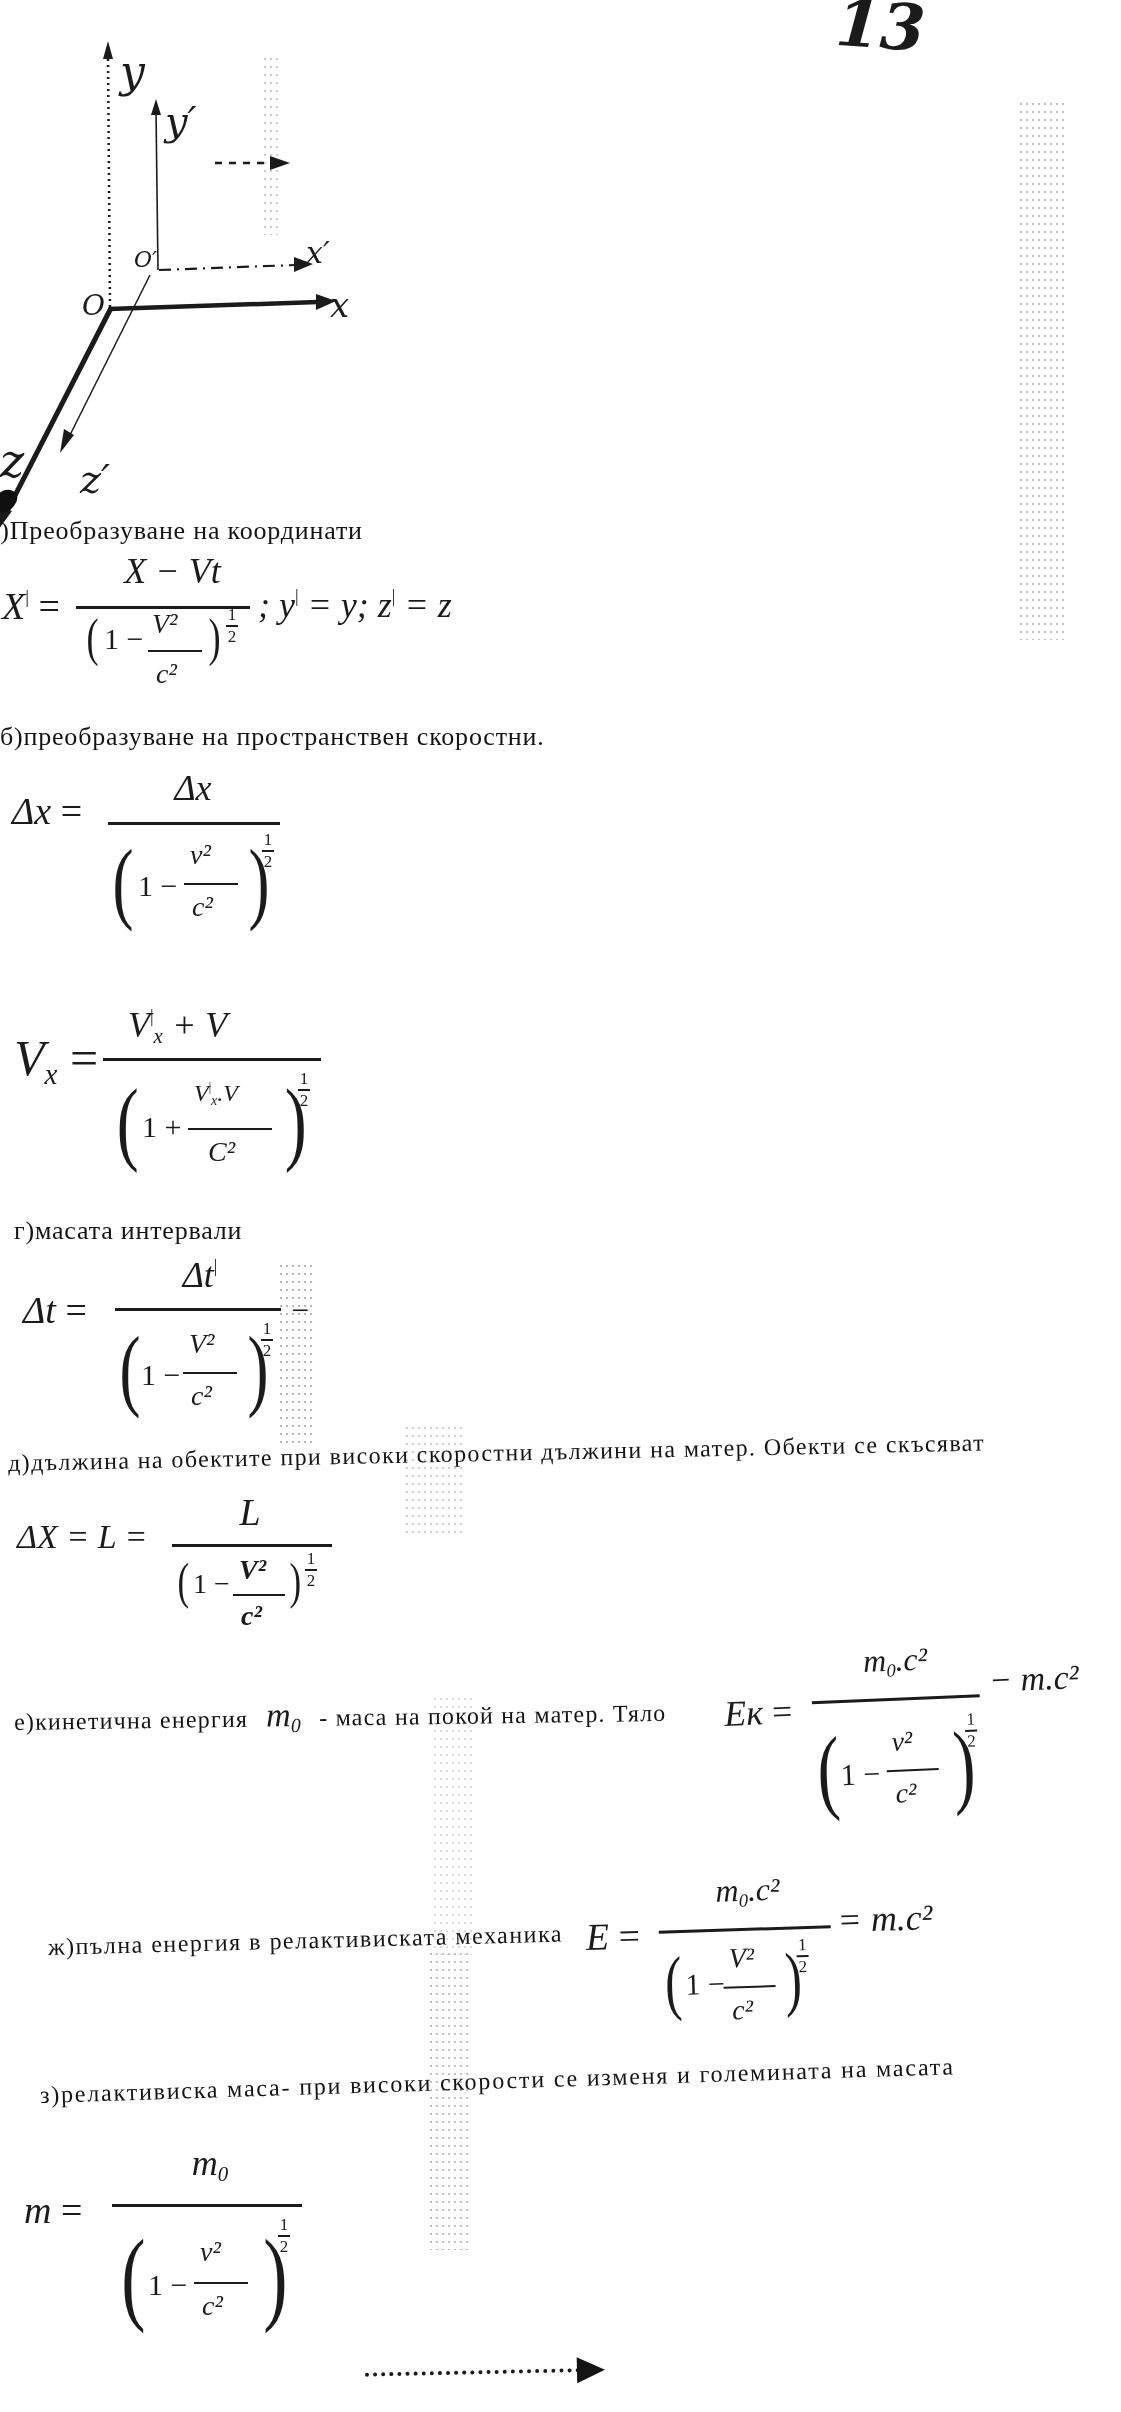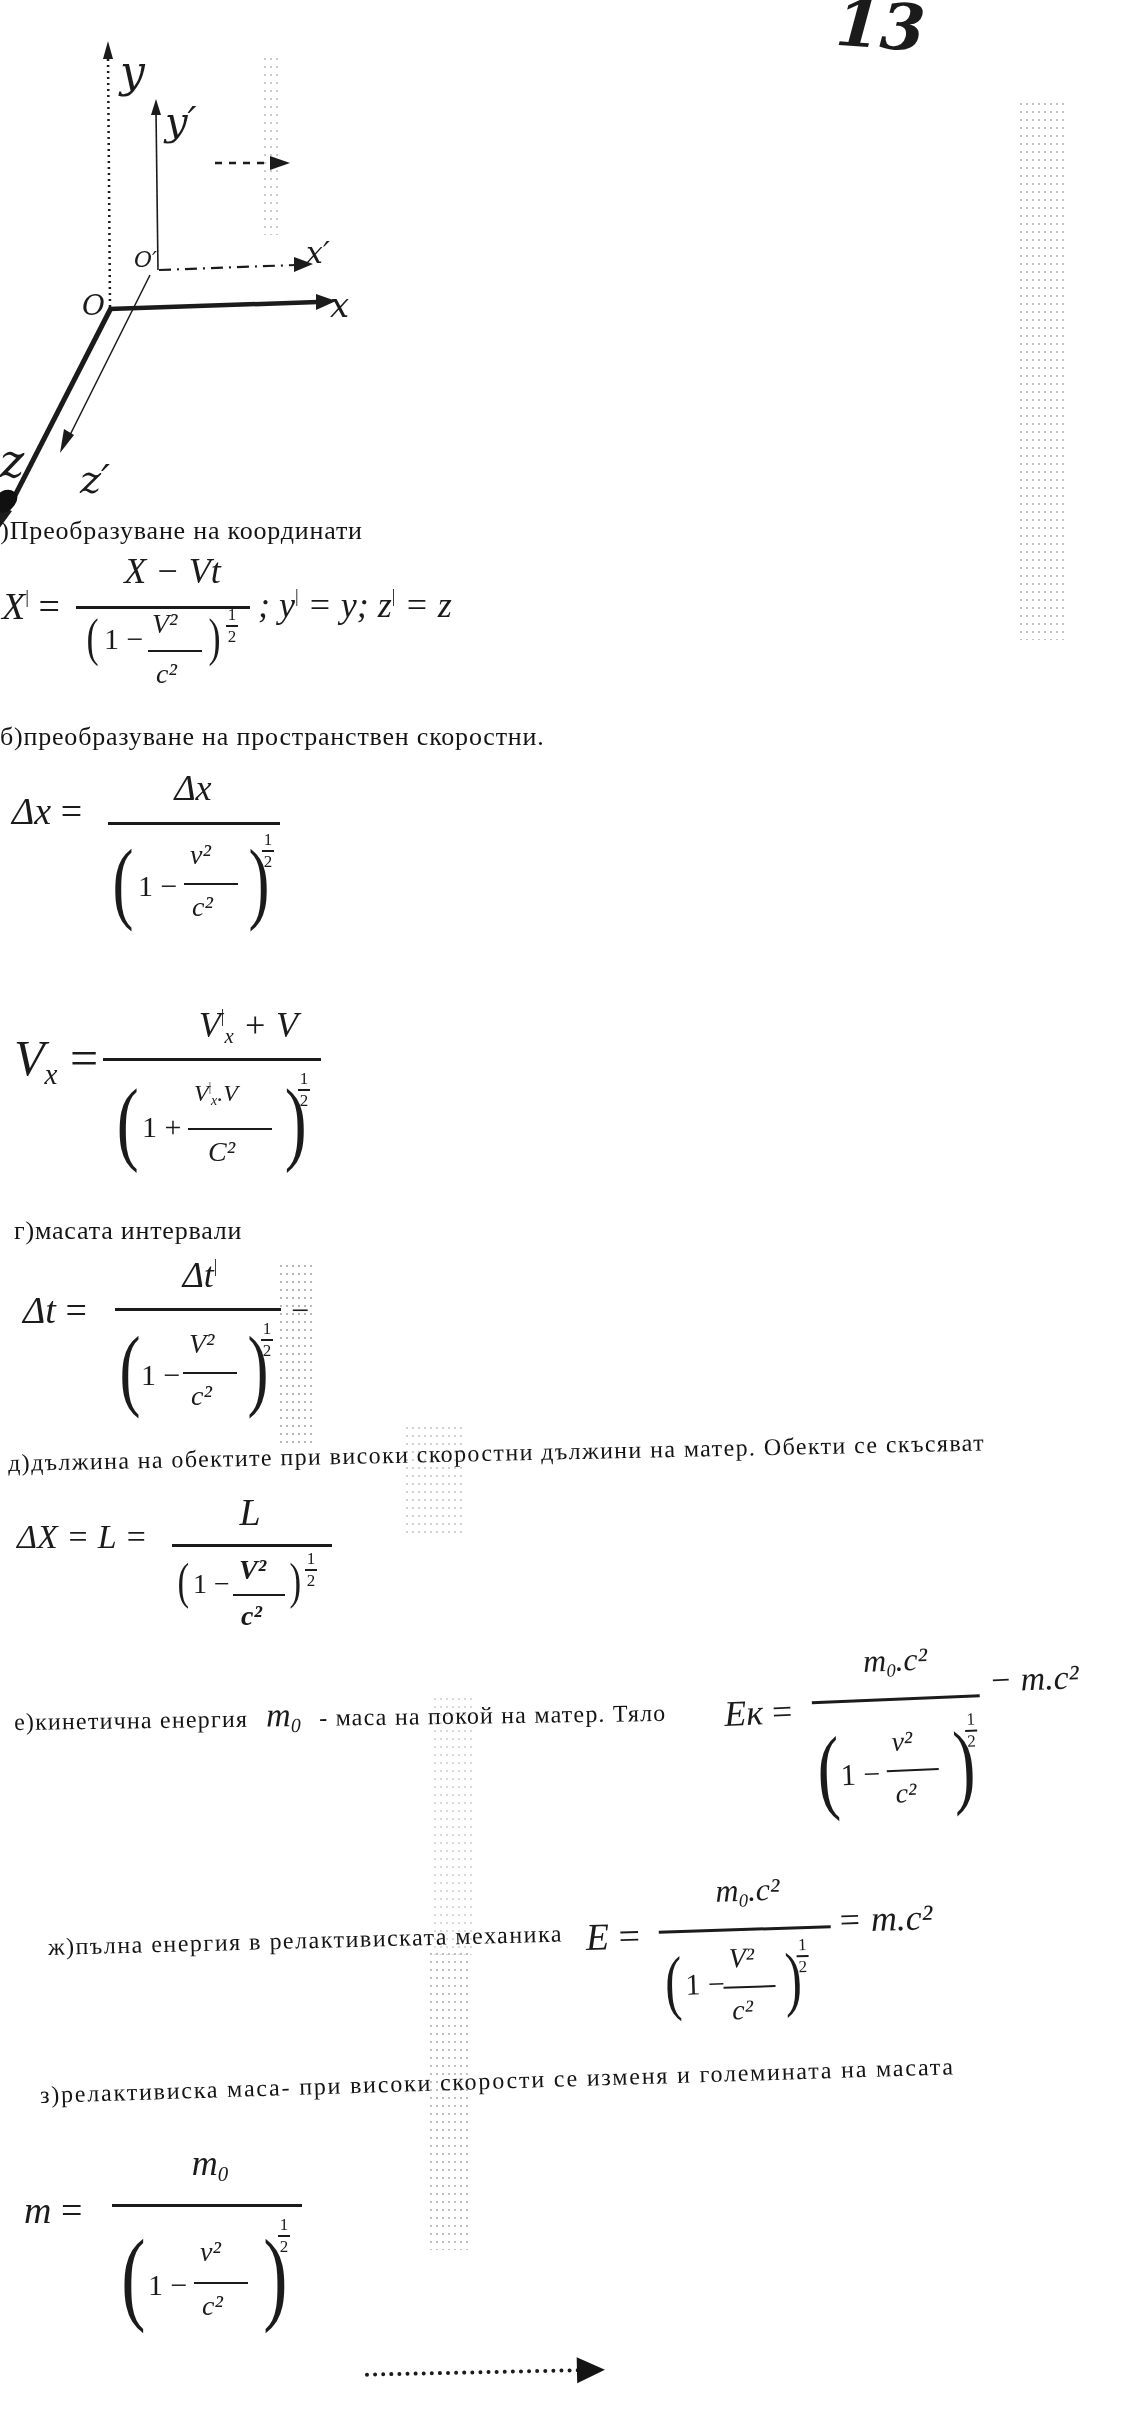--- a/index.html
+++ b/index.html
@@ -116,21 +116,21 @@
         <i class="pb"></i>
         <i>2</i>
     </span>
   </div>
 
   <div class="abs" style="left:8px;top:1000px;width:350px;height:205px">
     <span class="abs m" style="left:6px;top:29px;font-size:50px">
       <span>V</span><span class="sb">x</span>
       <span style="font-style:normal">=</span>
     </span>
-    <span class="abs m" style="left:120px;top:4px;width:170px;text-align:right;font-size:36px">
+    <span class="abs m" style="left:120px;top:4px;width:170px;text-align:left;font-size:36px">
       <span>V</span><span class="pr">|</span><span class="sb">x</span><span> + V</span>
     </span>
     <span class="bar" style="left:95px;top:58px;width:218px"></span>
     <span class="abs paren" style="left:104px;top:74px;font-size:94px">(</span>
     <span class="abs" style="left:134px;top:110px;font-size:30px">1 +</span>
     <span class="abs m" style="left:186px;top:80px;font-size:24px">
       <span>V</span><span class="pr">|</span><span class="sb">x</span><span>.V</span>
     </span>
     <span class="ibar" style="left:180px;top:128px;width:84px"></span>
     <span class="abs m" style="left:200px;top:136px;font-size:28px">C²</span>

